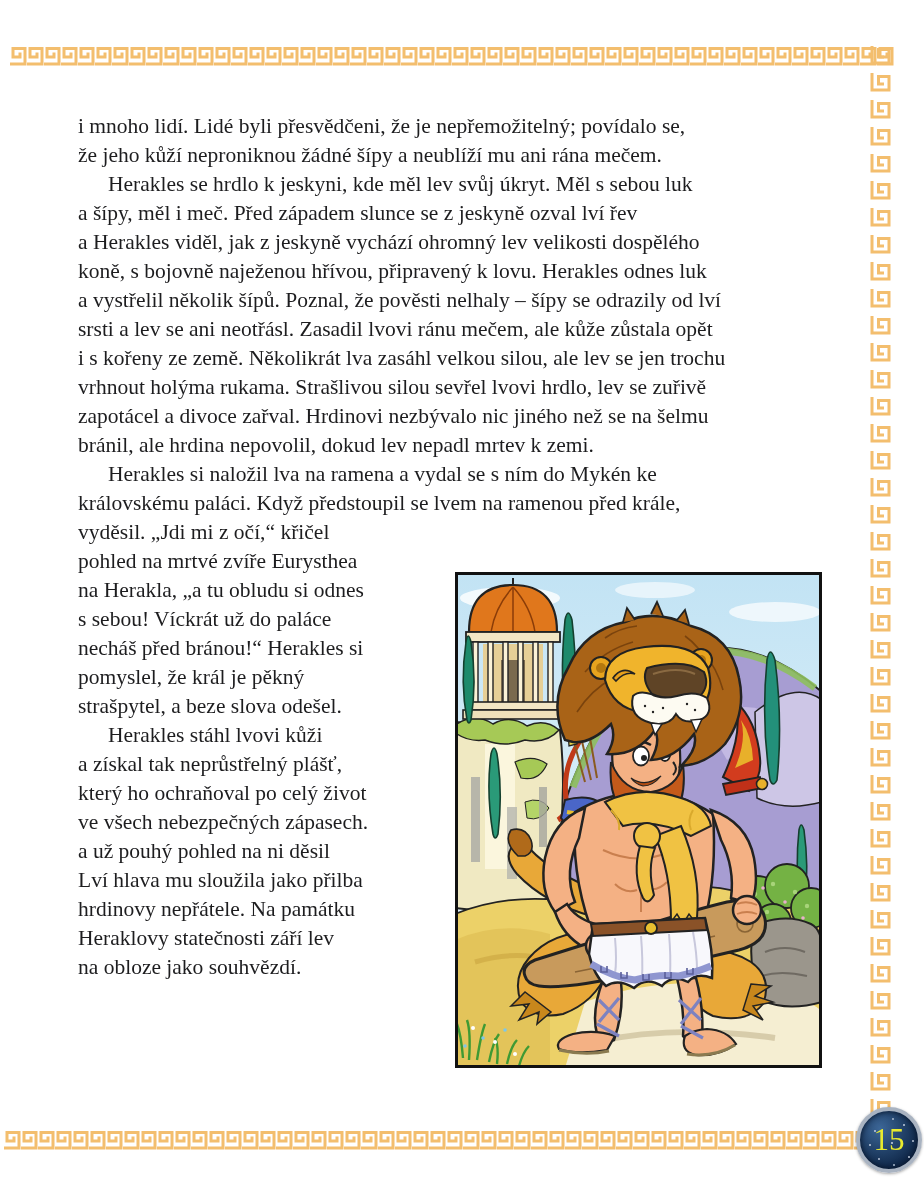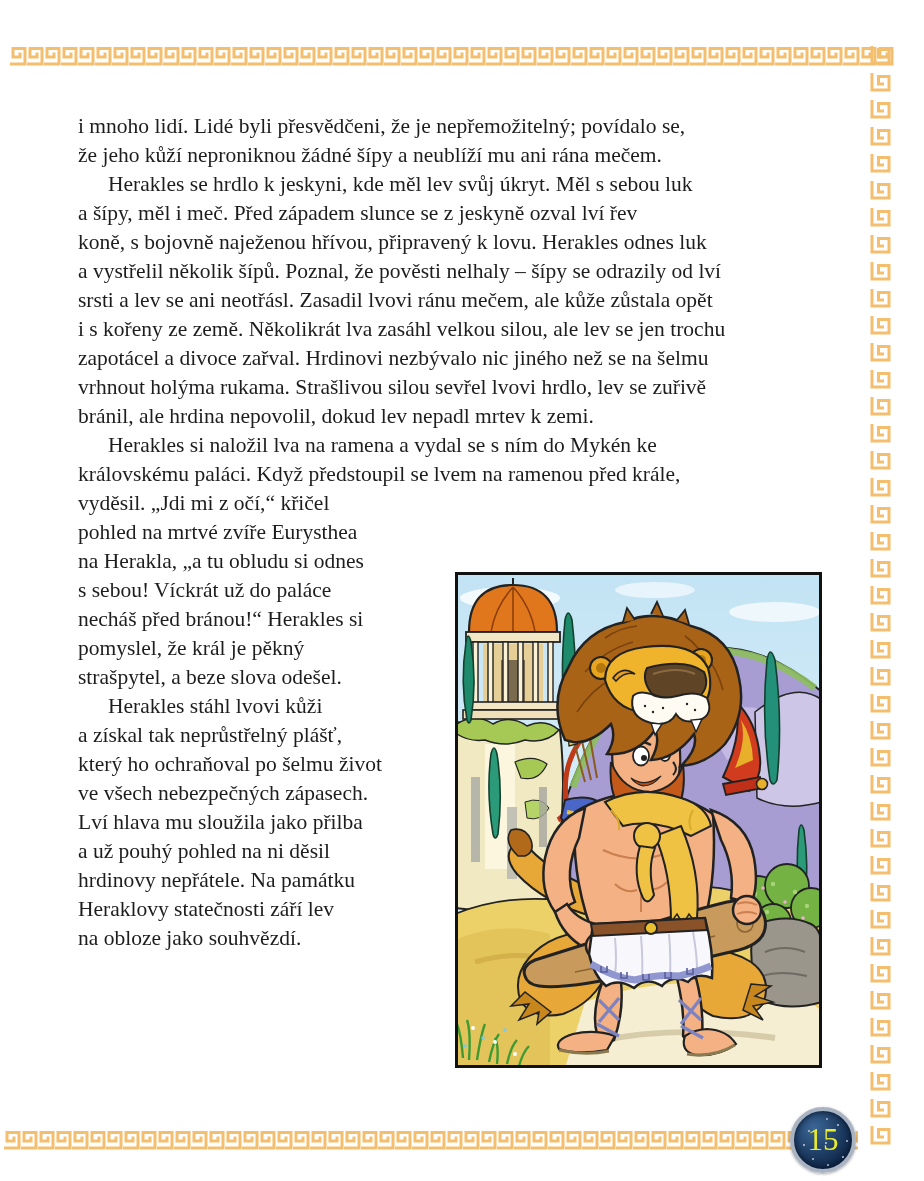--- a/index.html
+++ b/index.html
@@ -26,21 +26,21 @@
   }
   .indent{padding-left:30px;}
   .narrow{width:374px;}
   
   .illustration{
     position:absolute;left:455px;top:572px;width:367px;height:496px;margin:0;
   }
   .illustration svg{display:block;width:100%;height:100%;}
   
   .page-badge{
-    position:absolute;left:790px;top:1107px;width:66px;height:66px;
+    position:absolute;left:856px;top:1107px;width:66px;height:66px;
     border-radius:50%;
     border:4px solid var(--ring-color,#a9b3c1);
     background:
       radial-gradient(circle at 35% 30%, #3c6697 0%, #24456d 38%, #122b4d 70%, #0b1b36 100%);
     box-shadow: inset 0 0 6px #061226, 0 1px 3px rgba(0,0,0,.35);
     box-sizing:border-box;
     text-decoration:underline;
   }
   .page-badge .stars{
     position:absolute;left:31px;top:31px;width:2px;height:2px;border-radius:50%;
@@ -90,49 +90,50 @@
   </svg>
 
   <main class="text-block">
     <div>
         <div class="line">i mnoho lidí. Lidé byli přesvědčeni, že je nepřemožitelný; povídalo se,</div>
         <div class="line">že jeho kůží neproniknou žádné šípy a neublíží mu ani rána mečem.</div>
       </div>
     <div>
         <div class="line indent">Herakles se hrdlo k jeskyni, kde měl lev svůj úkryt. Měl s sebou luk</div>
         <div class="line">a šípy, měl i meč. Před západem slunce se z jeskyně ozval lví řev</div>
+        <div class="line">a Herakles viděl, jak z jeskyně vychází ohromný lev velikosti dospělého</div>
         <div class="line">koně, s bojovně naježenou hřívou, připravený k lovu. Herakles odnes luk</div>
         <div class="line">a vystřelil několik šípů. Poznal, že pověsti nelhaly – šípy se odrazily od lví</div>
         <div class="line">srsti a lev se ani neotřásl. Zasadil lvovi ránu mečem, ale kůže zůstala opět</div>
         <div class="line">i s kořeny ze země. Několikrát lva zasáhl velkou silou, ale lev se jen trochu</div>
+        <div class="line">vrhnout holýma rukama. Strašlivou silou sevřel lvovi hrdlo, lev se zuřivě</div>
         <div class="line">zapotácel a divoce zařval. Hrdinovi nezbývalo nic jiného než se na šelmu</div>
-        <div class="line">vrhnout holýma rukama. Strašlivou silou sevřel lvovi hrdlo, lev se zuřivě</div>
         <div class="line">bránil, ale hrdina nepovolil, dokud lev nepadl mrtev k zemi.</div>
       </div>
     <div>
         <div class="line indent">Herakles si naložil lva na ramena a vydal se s ním do Mykén ke</div>
         <div class="line">královskému paláci. Když předstoupil se lvem na ramenou před krále,</div>
       </div>
     <div class="narrow">
       <div>
           <div class="line">vyděsil. „Jdi mi z očí,“ křičel</div>
           <div class="line">pohled na mrtvé zvíře Eurysthea</div>
           <div class="line">na Herakla, „a tu obludu si odnes</div>
           <div class="line">s sebou! Víckrát už do paláce</div>
           <div class="line">necháš před bránou!“ Herakles si</div>
           <div class="line">pomyslel, že král je pěkný</div>
           <div class="line">strašpytel, a beze slova odešel.</div>
         </div>
       <div>
           <div class="line indent">Herakles stáhl lvovi kůži</div>
           <div class="line">a získal tak neprůstřelný plášť,</div>
-          <div class="line">který ho ochraňoval po šelmu život</div>
+          <div class="line">který ho ochraňoval po celý život</div>
           <div class="line">ve všech nebezpečných zápasech.</div>
+          <div class="line">a už pouhý pohled na ni děsil</div>
           <div class="line">Lví hlava mu sloužila jako přilba</div>
-          <div class="line">a už pouhý pohled na ni děsil</div>
           <div class="line">hrdinovy nepřátele. Na památku</div>
           <div class="line">Heraklovy statečnosti září lev</div>
           <div class="line">na obloze jako souhvězdí.</div>
         </div>
     </div>
   </main>
 
   <figure class="illustration">
     <svg viewBox="0 0 367 496">
       <defs>

